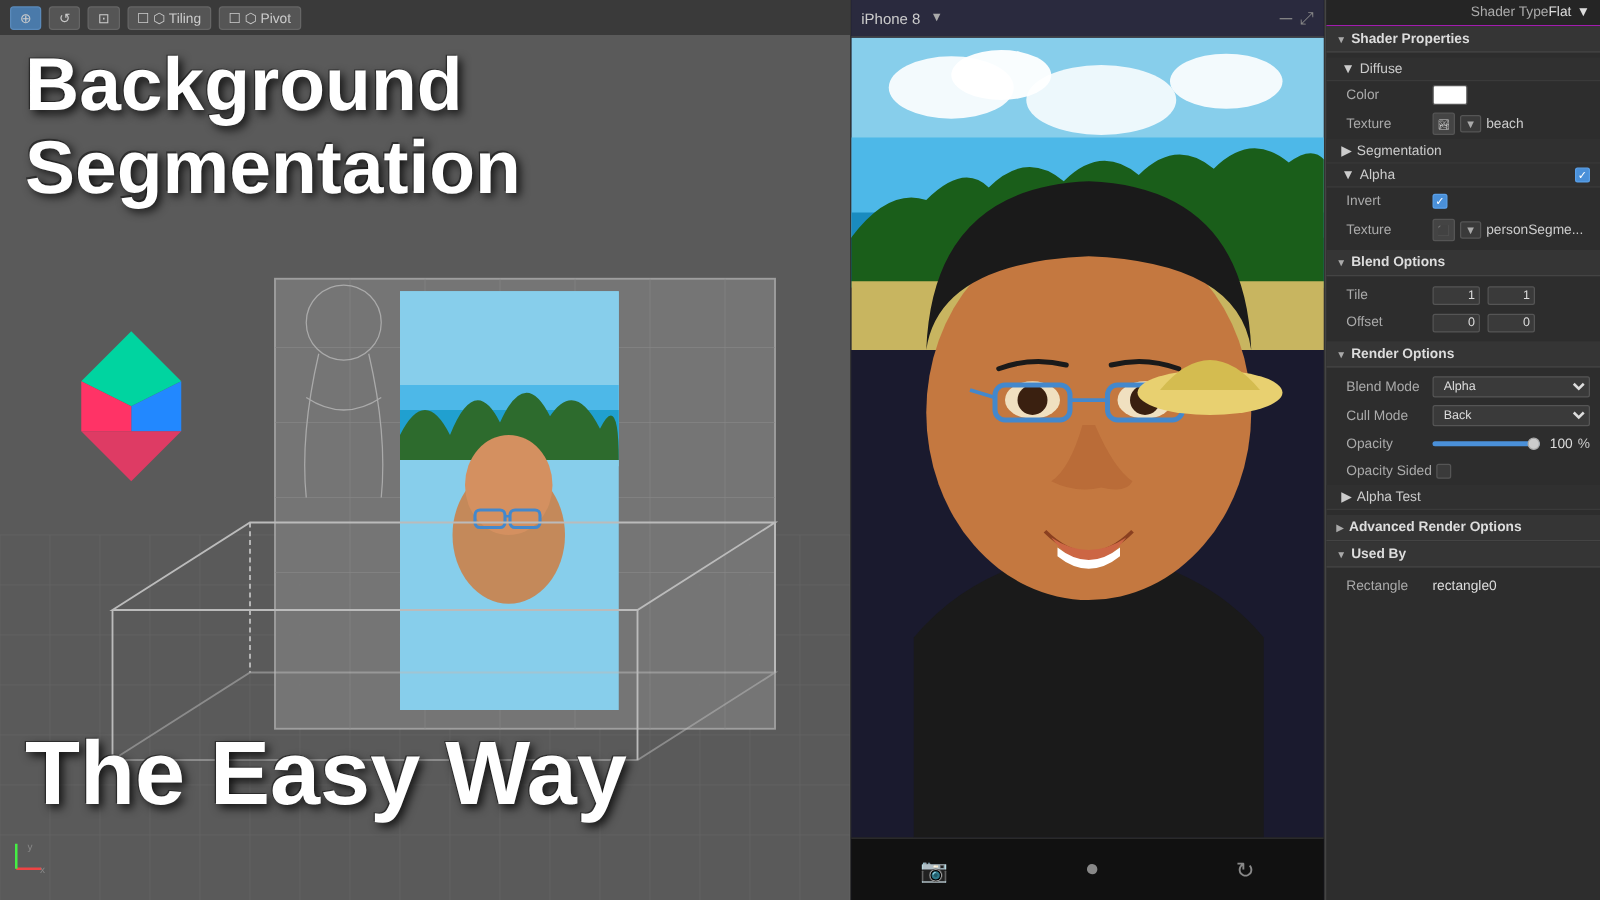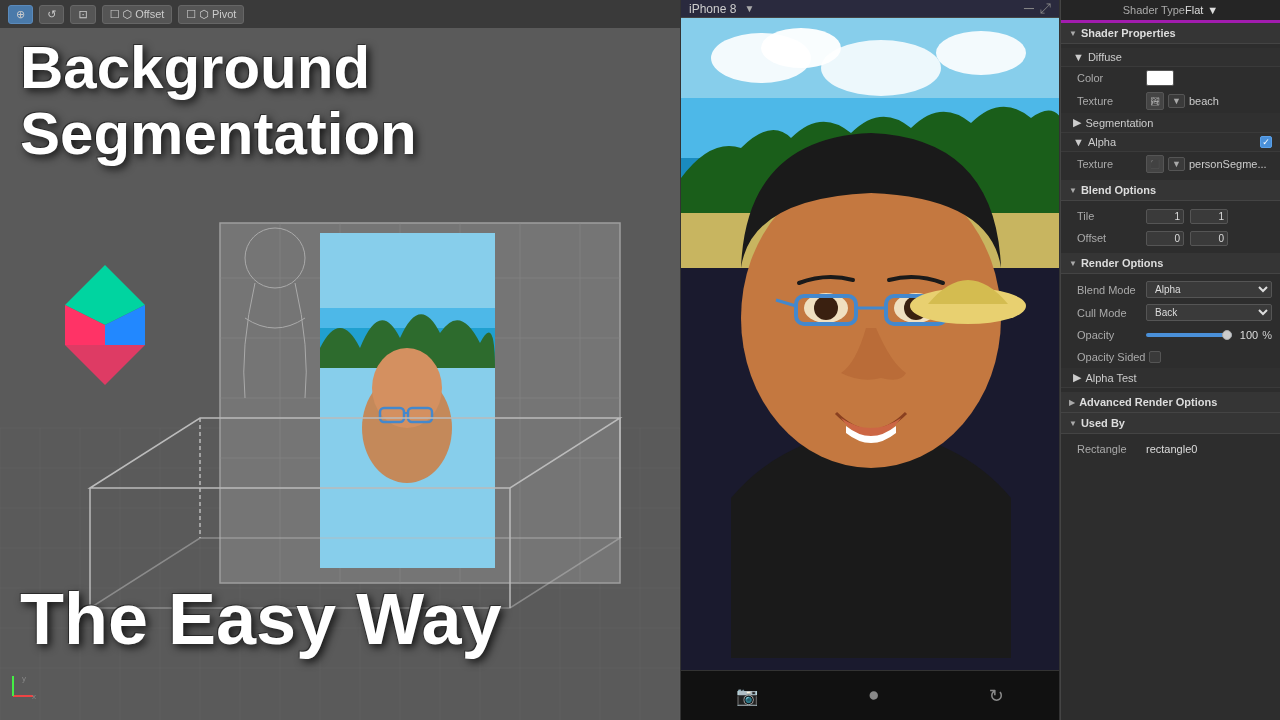--- a/index.html
+++ b/index.html
@@ -94,21 +94,21 @@
       height: 720px;
       background: #1a1a2e;
       border-left: 1px solid #333;
       border-right: 1px solid #333;
       display: flex;
       flex-direction: column;
     }
 
     #iphone-topbar {
       background: #2a2a3e;
-      height: 18px;
+      height: 30px;
       display: flex;
       align-items: center;
       padding: 0 8px;
       gap: 8px;
       border-bottom: 1px solid #444;
     }
 
     #iphone-topbar-label {
       color: #ccc;
       font-size: 12px;
@@ -156,24 +156,24 @@
       background: #2d2d2d;
       border-left: 1px solid #444;
       overflow-y: auto;
       font-size: 11px;
       color: #ccc;
     }
 
     #shader-type-row {
       display: flex;
       align-items: center;
-      justify-content: center;
+      justify-content: flex-end;
       padding: 4px 8px;
       background: #252525;
-      border-bottom: 3px solid #a21caf;
+      border-bottom: 1px solid #a21caf;
     }
 
     #shader-type-label {
       color: #aaa;
       font-size: 11px;
     }
 
     #shader-type-value {
       display: flex;
       align-items: center;
@@ -367,21 +367,21 @@
 <body>
 
 <div id="viewport">
 
   <div id="toolbar">
     <div class="toolbar-btn active">⊕</div>
     <div class="toolbar-btn">↺</div>
     <div class="toolbar-btn">⊡</div>
     <div class="toolbar-btn">
       <span>☐</span> 
-        <span>⬡ Offset</span>
+        <span>⬡ Tiling</span>
     </div>
     <div class="toolbar-btn">
       <span>☐</span> 
         <span>⬡ Pivot</span>
     </div>
   </div>
 
   <svg id="scene-svg" viewBox="0 0 680 692">
 
     <defs>
@@ -607,20 +607,24 @@
         <span class="arrow">▶</span>
         <span>Segmentation</span>
       </div>
 
       <div class="sub-section-header">
         <span class="arrow">▼</span>
         <span>Alpha</span>
         <div class="checkbox" style="margin-left:auto;"></div>
       </div>
 
+      <div class="prop-row">
+        <span class="prop-label">Invert</span>
+        <div class="checkbox"></div>
+      </div>
 
       <div class="prop-row">
         <span class="prop-label">Texture</span>
         <div class="texture-control">
           <div class="texture-icon">⬛</div>
           <span class="texture-dropdown">▼</span>
           <span>personSegme...</span>
         </div>
       </div>
     </div>

